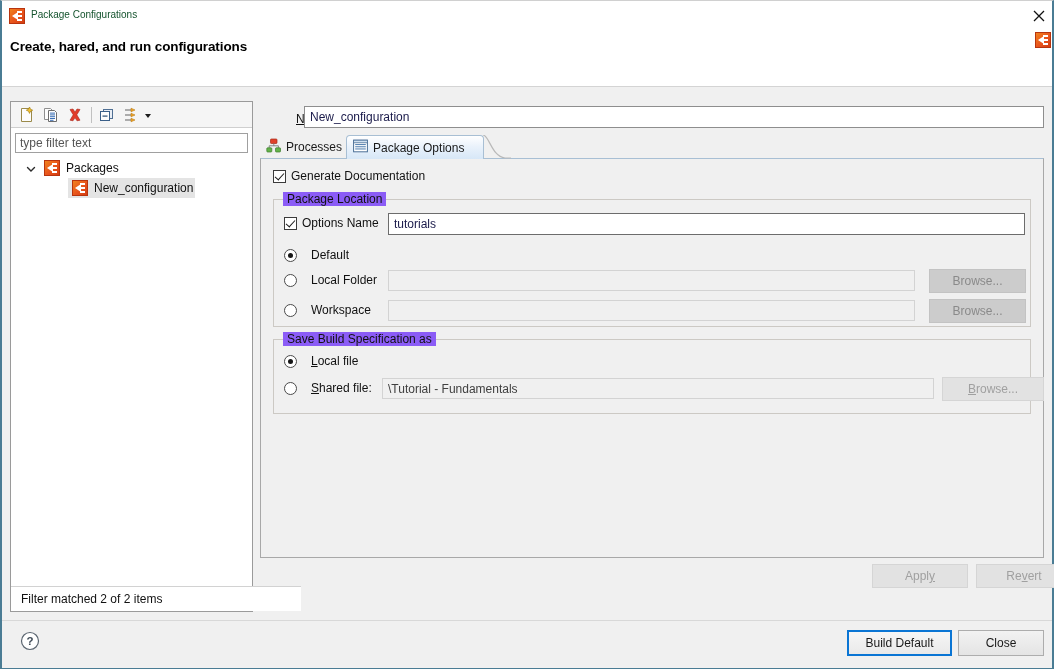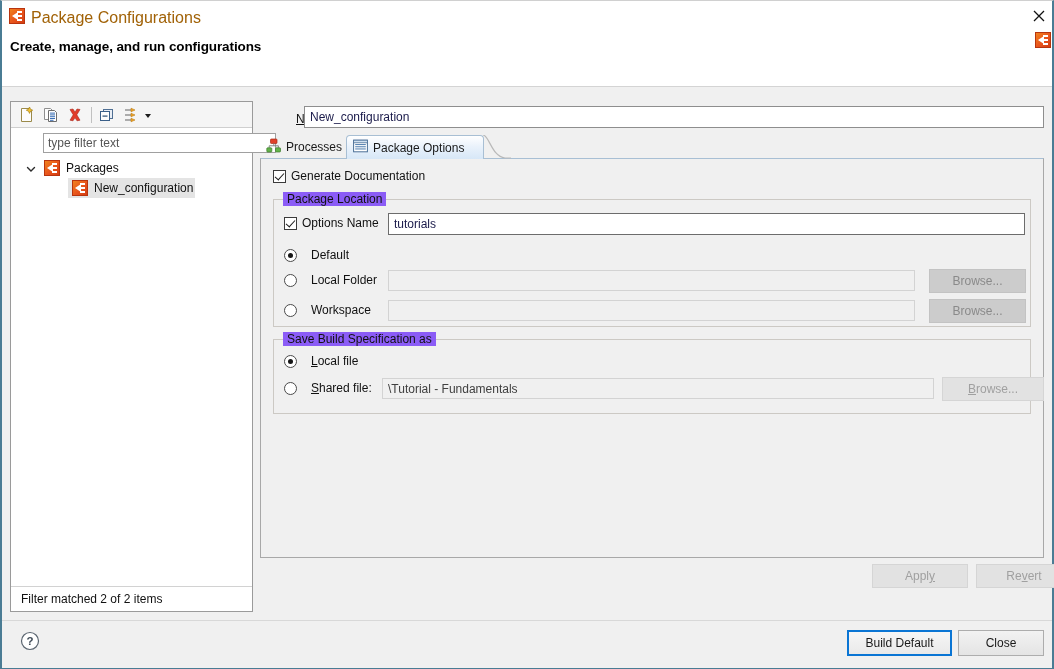--- a/index.html
+++ b/index.html
@@ -48,21 +48,21 @@
     content: "";
     position: absolute; left: 7px; top: 2px;
     width: 5px; height: 10px;
     background:
       linear-gradient(to bottom,#ffffff 0 2px, transparent 2px 4px,
                       #ffffff 4px 6px, transparent 6px 8px, #ffffff 8px 10px);
   }
   #title-icon { left: 7px; top: 7px; }
   #title-text {
     position: absolute; left: 29px; top: 8px;
-    font-size: 16px; color: #a16207;
+    font-size: 10px; color: #14532d;
     white-space: nowrap;
   }
   #close-x {
     position: absolute; left: 1026px; top: 5px;
     width: 22px; height: 20px;
     cursor: default;
   }
   #close-x svg { display:block; }
 
   #headline {
@@ -115,21 +115,20 @@
     position: absolute; left: 4px; top: 31px;
     width: 233px; height: 20px;
     background: #ffffff;
     border: 1px solid #a0a0a0;
     box-sizing: border-box;
     font-family: "Liberation Sans", sans-serif;
     font-size: 12px;
     color: #222;
     padding: 0 4px;
     outline: none;
-    margin-left: 28px;
   }
   #filter-input::placeholder { color: #555; opacity: 1; }
 
   #tree {
     position: absolute; left: 1px; top: 56px;
     width: 239px; height: 425px;
   }
   .tree-row {
     position: relative;
     height: 20px;
@@ -157,21 +156,21 @@
   #row-newconfig .node-icon { left: 60px; top: 2px; }
   #row-newconfig .node-label { left: 82px; top: 3px; }
   #newconfig-hl {
     position: absolute; left: 56px; top: 0px;
     width: 127px; height: 20px;
     background: #e4e4e4;
   }
 
   #filter-status {
     position: absolute; left: 0px; top: 484px;
-    width: 241px; height: 25px;
+    width: 290px; height: 25px;
     border-top: 1px solid #d2d2d2;
     box-sizing: border-box;
     background: #ffffff;
   }
   #filter-status span {
     position: absolute; left: 10px; top: 5px;
     font-size: 12px; color: #111;
     white-space: nowrap;
   }
 
@@ -375,21 +374,21 @@
   <div id="titlebar">
     <div id="title-icon" class="app-icon"></div>
     <div id="title-text">Package Configurations</div>
     <div id="close-x">
       <svg width="22" height="20" viewBox="0 0 22 20">
         <path d="M6 5 L16 15 M16 5 L6 15" stroke="#111" stroke-width="1.3" fill="none"></path>
       </svg>
     </div>
   </div>
 
-  <div id="headline">Create, manage, and run configurations</div>
+  <div id="headline">Create, hared, and run configurations</div>
   <div id="corner-icon" class="app-icon"></div>
   <div id="head-sep"></div>
 
   <div id="body-area">
 
     <div id="left-panel">
 
       <div id="left-toolbar">
 
         <div class="tb-btn" style="left:6px;">

